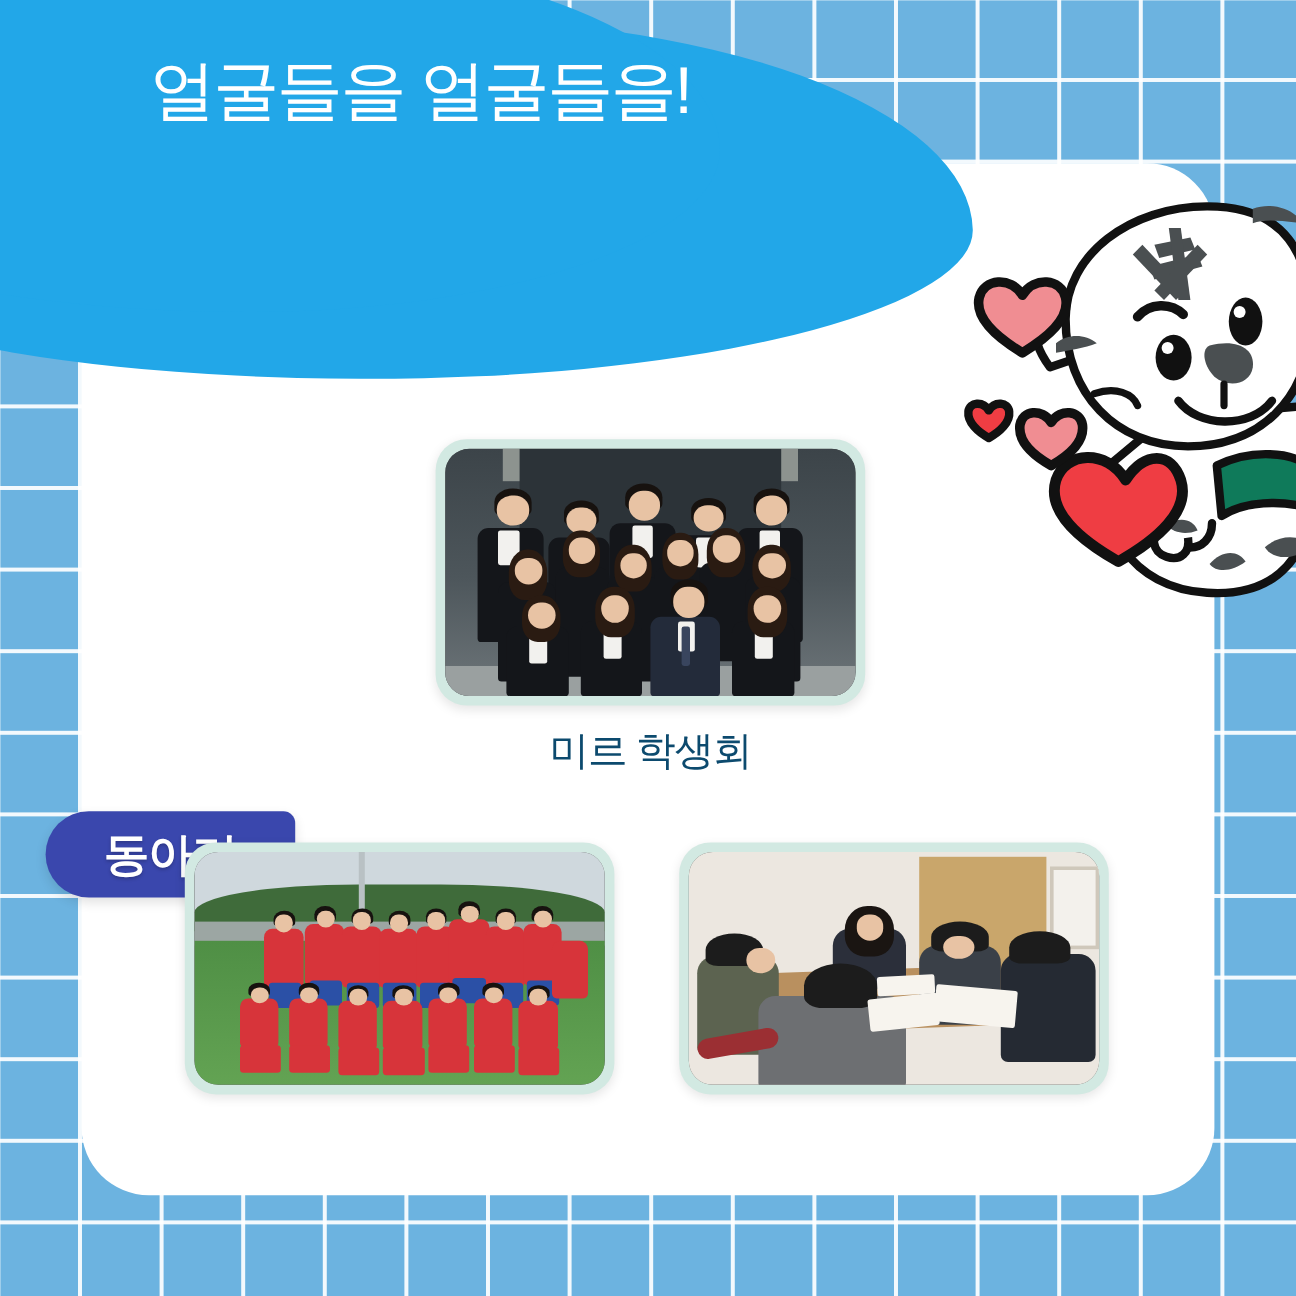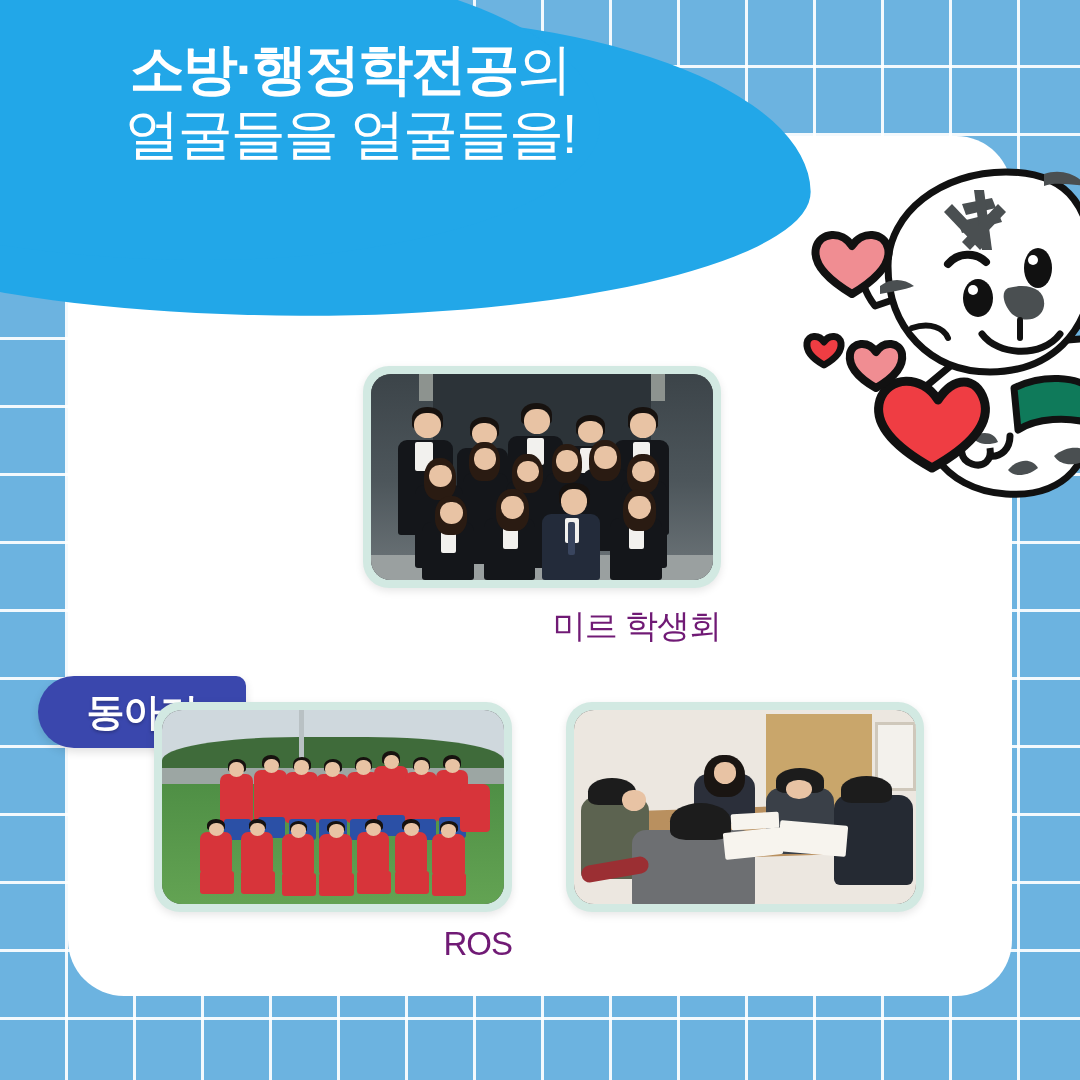--- a/index.html
+++ b/index.html
@@ -107,22 +107,22 @@
     overflow:hidden;
     position:relative;
     background:#555;
   }
   .frame-mir{left:363px;top:366px;width:358px;height:222px;}
   .frame-ros{left:154px;top:702px;width:358px;height:210px;}
   .frame-neep{left:566px;top:702px;width:358px;height:210px;}
 
   .caption{
     position:absolute;
-    text-align:right;
-    color:#701a75;
+    text-align:center;
+    color:#0c4a6e;
     font-size:33px;
     letter-spacing:-1px;
     font-weight:300;
   }
   .cap-mir{left:363px;top:604px;width:358px;}
   .cap-ros{left:154px;top:925px;width:358px;}
   .cap-neep{left:566px;top:925px;width:358px;}
 
   
   .ph{position:absolute;}
@@ -167,21 +167,20 @@
 
   <div class="grid-bg"></div>
 
   <div class="white-card"></div>
 
   <div style="position:absolute;left:0;top:0;width:820px;height:330px;">
     <div class="blob"></div>
     <div class="blob-2"></div>
 
     <div class="header-text">
-      <p class="title-line1"><span class="strong">소방·행정학전공</span><span>의</span></p>
       <p class="title-line2">얼굴들을 얼굴들을!</p>
     </div>
   </div>
 
   <div class="badge badge-clubs">동아리</div>
 
   <div class="photo-frame frame-mir">
     <div class="photo">
       <div class="ph mir-bg"></div>
       <div class="ph mir-lintel"></div>
@@ -339,21 +338,20 @@
       <div class="ph hair" style="left:70.3%;top:56%;width:5.2%;height:6%;"></div>
       <div class="ph head" style="left:70.7%;top:58%;width:4.4%;height:7%;"></div>
       <div class="ph legs" style="left:68%;top:83%;width:10%;height:12%;"></div>
 
       <div class="ph jersey" style="left:79%;top:64%;width:9.5%;height:21%;"></div>
       <div class="ph hair" style="left:81.3%;top:57%;width:5.2%;height:6%;"></div>
       <div class="ph head" style="left:81.7%;top:59%;width:4.4%;height:7%;"></div>
       <div class="ph legs" style="left:79%;top:84%;width:10%;height:12%;"></div>
     </div>
   </div>
-  <div class="caption cap-ros">ROS</div>
 
   <div class="photo-frame frame-neep">
     <div class="photo">
       <div class="ph neep-wall"></div>
       <div class="ph neep-cab"></div>
       <div class="ph neep-win"></div>
       <div class="ph neep-table"></div>
 
       <div class="ph coat" style="left:35%;top:33%;width:18%;height:26%;background:#2b2f3a;"></div>
       <div class="ph hairL" style="left:38%;top:23%;width:12%;height:22%;background:#1a1512;"></div>

